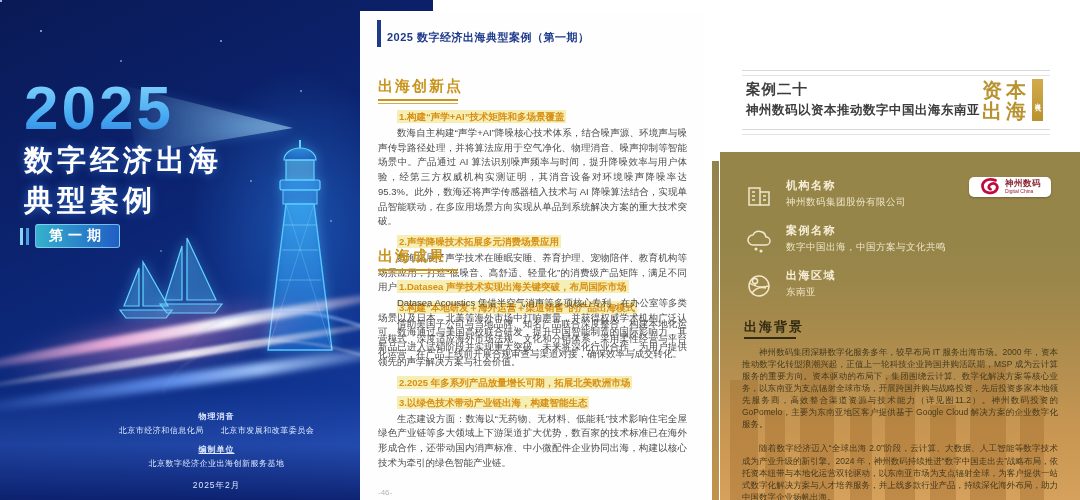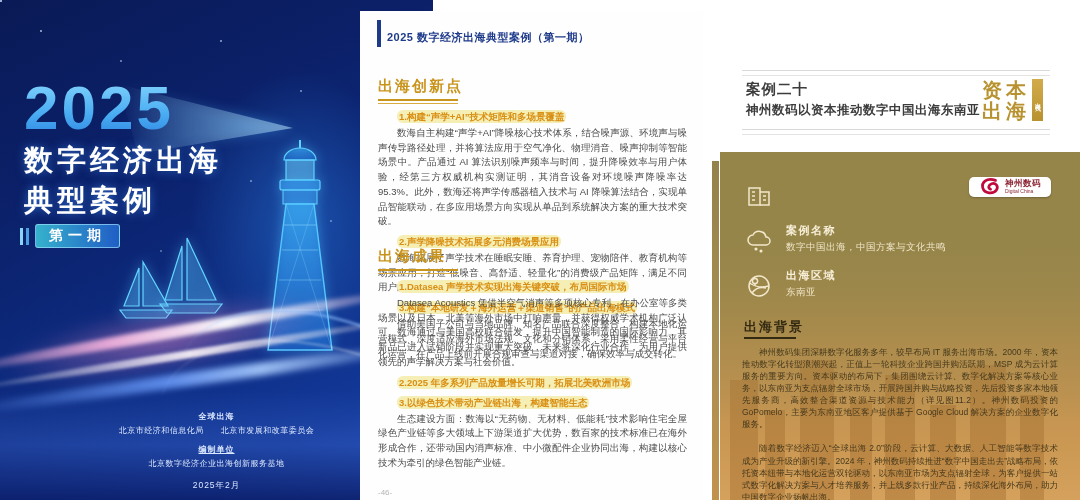--- a/index.html
+++ b/index.html
@@ -57,21 +57,21 @@
   .mid{position:absolute;left:360px;top:11px;width:343px;height:500px;background:#fefefe;}
   .mid-header{position:absolute;left:17px;top:9px;display:flex;align-items:flex-end;gap:6px;}
   .mid-bar{width:4px;height:27px;background:#1e3a8a;}
   .mid-header-text{font-size:11px;font-weight:bold;color:#1e3a8a;letter-spacing:.5px;padding-bottom:2px;}
   .sec{position:absolute;left:18px;right:16px;}
   .sec1{top:66px;} .sec2{top:236px;}
   .sec-title{display:inline-block;font-size:15px;font-weight:bold;color:#c9941c;letter-spacing:2px;}
   .sec-ul1{width:80px;height:2px;background:#c9941c;margin-top:3px;}
   .sec-ul2{width:80px;height:1px;background:#d8ab45;margin-top:2px;}
   .item-h{margin-top:7px;font-size:9.5px;font-weight:bold;color:#d98f13;text-indent:19px;}
-  .hl{background:#f5eeb5;padding:1px 2px;border-radius:6px;}
+  .hl{background:#f5eeb5;padding:1px 2px;}
   .item-b{font-size:9.5px;color:#4a4a4a;line-height:1.55;text-align:justify;text-indent:2em;margin-top:2px;}
   .pagenum{position:absolute;left:18px;bottom:14px;font-size:8px;color:#b5b5b5;}
   .gutter-strip{position:absolute;left:352px;top:150px;width:7px;height:350px;
     background:linear-gradient(180deg,#93824a 0%,#a88e52 50%,#c3924c 100%);}
 
   
   .case{position:absolute;left:720px;top:0;width:360px;height:500px;background:#fff;}
   .dbl{position:absolute;left:22px;width:308px;height:4px;border-top:1px solid #d9d9d9;border-bottom:1px solid #e3e3e3;}
   .dbl-top{top:70px;} .dbl-bot{top:129px;}
   .case-no{position:absolute;left:26px;top:80px;font-size:14.5px;font-weight:bold;color:#3c3c3c;letter-spacing:1px;}
@@ -159,21 +159,21 @@
 
     <div class="cover-year">2025</div>
     <div class="cover-t cover-t1">数字经济出海</div>
     <div class="cover-t cover-t2">典型案例</div>
     <div class="issue">
       <div class="issue-bar1"></div>
       <div class="issue-bar2"></div>
       <div class="issue-box">第一期</div>
     </div>
     <div class="cover-footer">
-      <div class="f-label">全球出海</div>
+      <div class="f-label">物理消音</div>
       <div class="f-org">北京市经济和信息化局　　北京市发展和改革委员会</div>
       <div class="f-label f-label2">编制单位</div>
       <div class="f-org">北京数字经济企业出海创新服务基地</div>
       <div class="f-date">2025年2月</div>
     </div>
   </div>
 
   <div class="mid">
     <div class="mid-header">
       <div class="mid-bar"></div>
@@ -235,20 +235,24 @@
         <div class="info-row ir1">
           <svg class="info-icon" width="30" height="30" viewBox="0 0 30 30" fill="none" stroke="#f2e8cc" stroke-width="1.5">
             <rect x="5" y="8" width="11" height="17"></rect>
             <path d="M16 12 h9 v13 h-9"></path>
             <line x1="8" y1="12" x2="11" y2="12"></line>
               <line x1="8" y1="16" x2="11" y2="16"></line>
               <line x1="8" y1="20" x2="11" y2="20"></line>
             <line x1="19" y1="16" x2="22" y2="16"></line>
               <line x1="19" y1="20" x2="22" y2="20"></line>
           </svg>
+          <div class="info-text">
+            <div class="info-label">机构名称</div>
+            <div class="info-value">神州数码集团股份有限公司</div>
+          </div>
         </div>
 
         <div class="info-row ir2">
           <svg class="info-icon" width="30" height="30" viewBox="0 0 30 30" fill="none" stroke="#f2e8cc" stroke-width="1.5">
             <path d="M9 20 h13 a4 4 0 0 0 0 -8 a7 7 0 0 0 -13 -2 a4.5 4.5 0 0 0 0 10 z"></path>
             <circle cx="12" cy="24" r="0.8" fill="#f2e8cc"></circle>
             <circle cx="17" cy="26" r="0.8" fill="#f2e8cc"></circle>
           </svg>
           <div class="info-text">
             <div class="info-label">案例名称</div>

